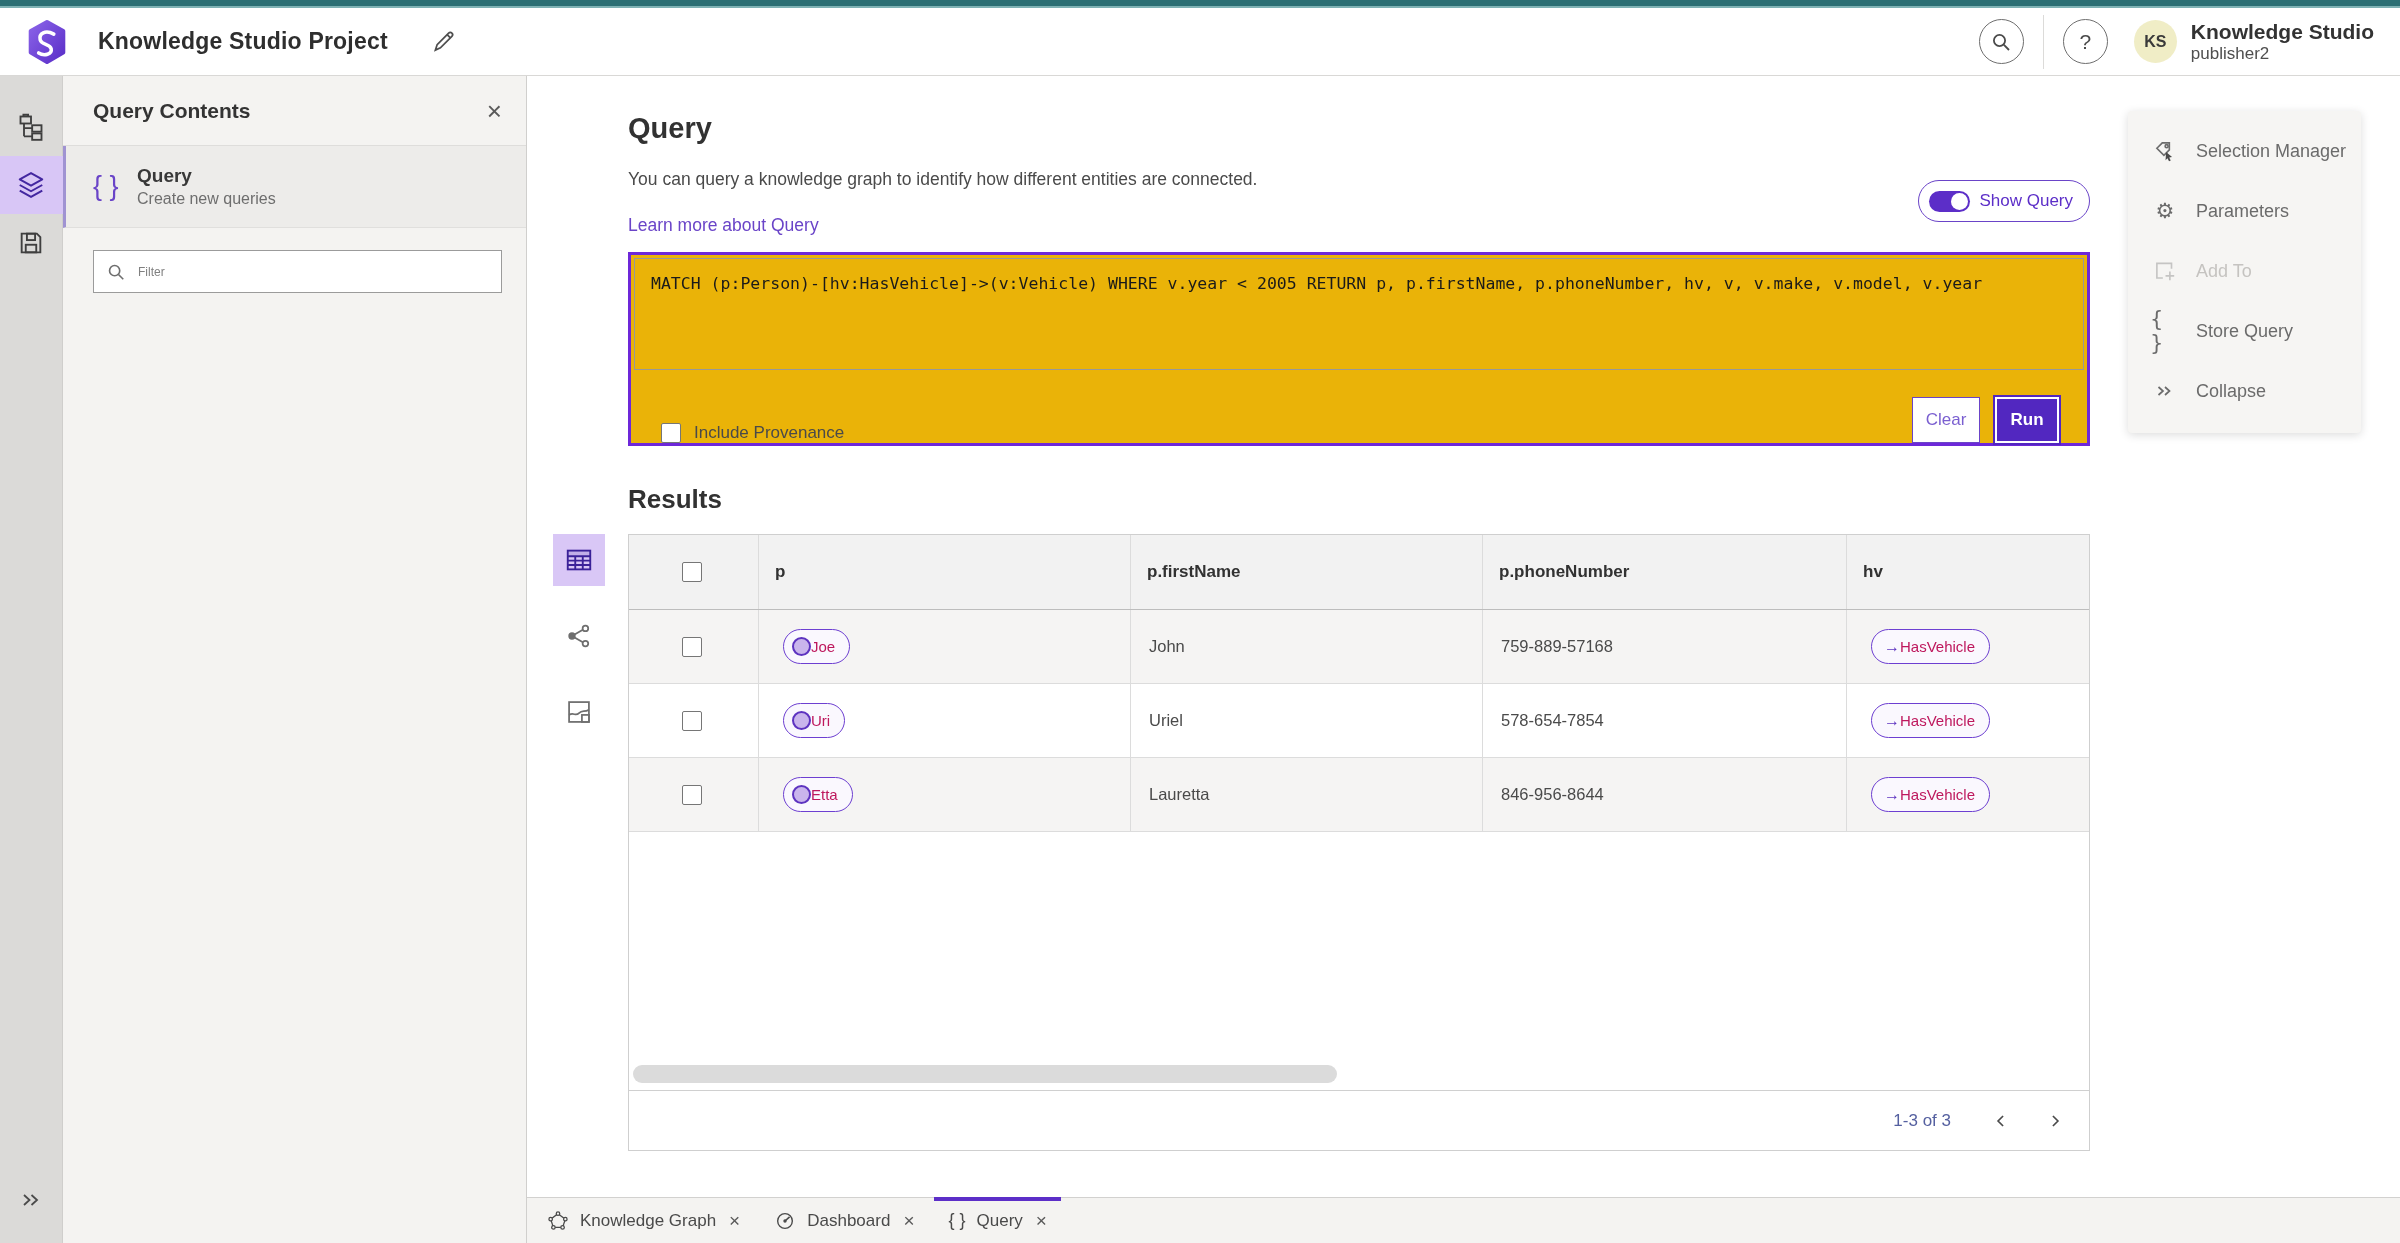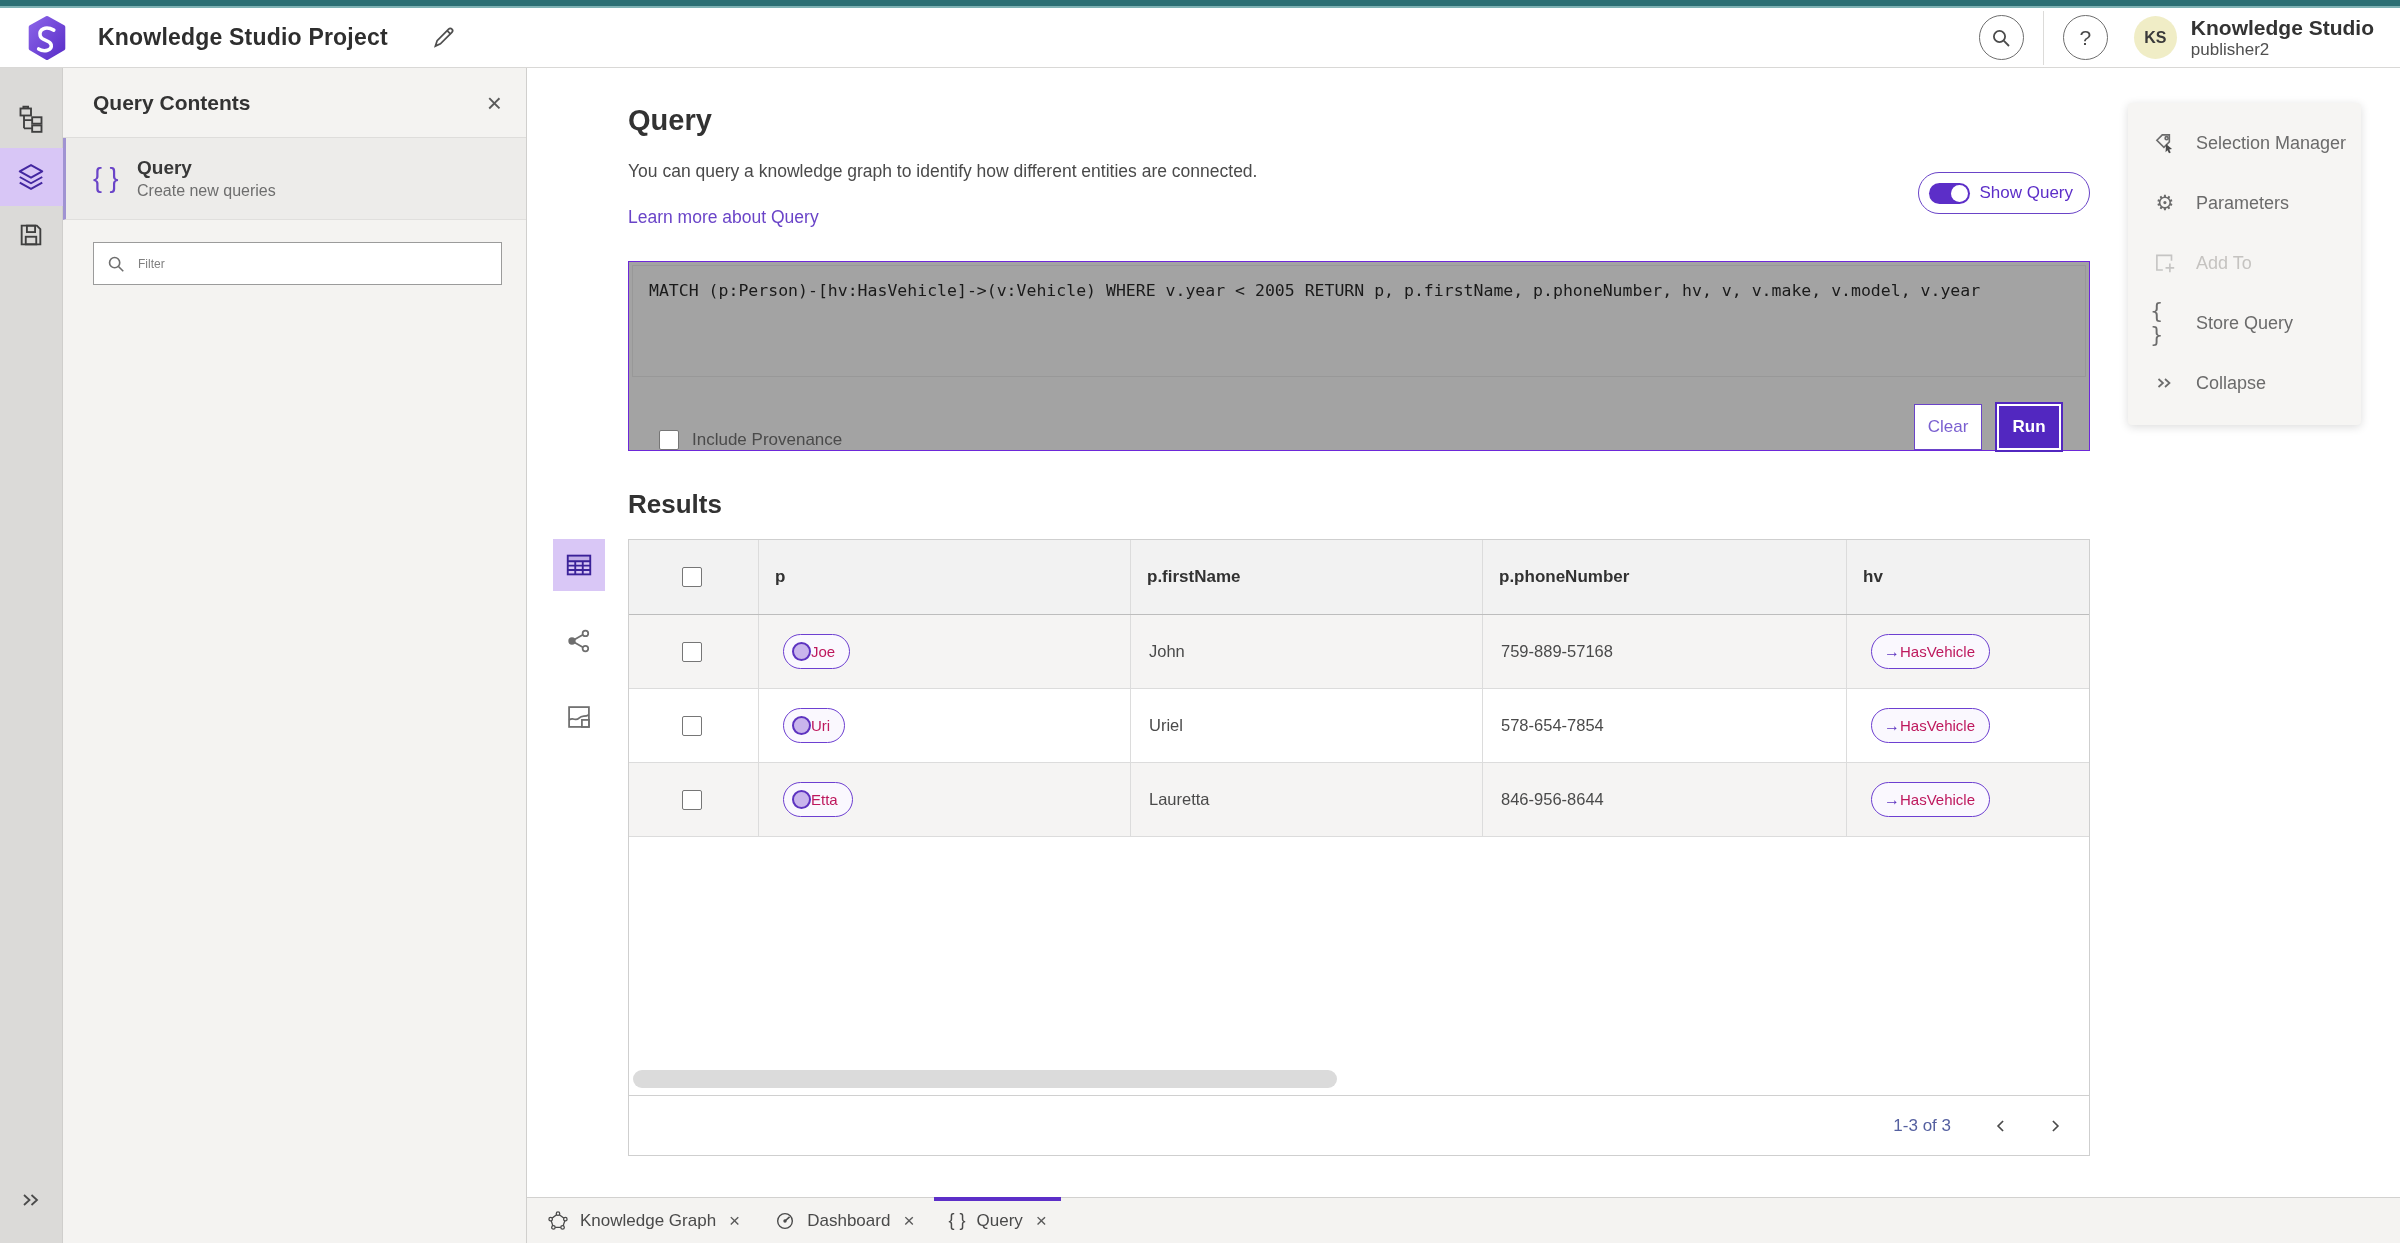--- a/index.html
+++ b/index.html
@@ -4,21 +4,21 @@
 <style>
   * { margin:0; padding:0; box-sizing:border-box; }
   html,body { width:2400px; height:1243px; overflow:hidden; }
   body { font-family:"Liberation Sans", sans-serif; background:#ffffff; color:#323232; }
   .page { width:2400px; height:1243px; display:flex; flex-direction:column; position:relative; }
 
   
   .teal-strip { height:8px; background:#2c6f74; border-bottom:2px solid #7fb2b4; flex:0 0 auto; }
 
   
-  .topbar { height:60px; background:#fff; border-bottom:1px solid #d9d8d6; display:flex; align-items:center; padding:12px 20px; flex:0 0 auto; }
+  .topbar { height:68px; background:#fff; border-bottom:1px solid #d9d8d6; display:flex; align-items:center; padding:12px 20px; flex:0 0 auto; }
   .logo { width:46px; height:46px; margin-left:4px; }
   .app-title { font-size:23px; font-weight:600; color:#2e2e2e; margin-left:28px; letter-spacing:.2px; }
   .edit-btn { background:none; border:none; margin-left:42px; cursor:pointer; display:flex; align-items:center; }
   .topbar-spacer { flex:1; }
   .circle-btn { width:45px; height:45px; border-radius:50%; border:1.5px solid #6e6e6e; background:#fff; display:flex; align-items:center; justify-content:center; cursor:pointer; color:#4a4a4a; font-size:21px; }
   .topbar-divider { width:1px; height:54px; background:#dcdbd9; margin:0 19px; }
   .avatar { width:43px; height:43px; border-radius:50%; background:#f0edc6; display:flex; align-items:center; justify-content:center; font-size:16px; font-weight:600; color:#3a3a3a; margin-left:26px; cursor:pointer; }
   .user-block { margin-left:14px; margin-right:6px; line-height:1.1; }
   .user-app { font-size:21px; font-weight:600; color:#333; }
   .user-name { font-size:17px; color:#4f4f4f; margin-top:2px; }
@@ -57,21 +57,21 @@
   .content { width:1462px; margin-left:101px; position:relative; }
   .h1 { font-size:29px; font-weight:700; color:#323232; padding-top:36px; }
   .desc { font-size:17.5px; color:#4a4a4a; margin-top:24px; }
   .learn-link { font-size:17.5px; color:#6a44c8; margin-top:25px; display:inline-block; text-decoration:none; cursor:pointer; }
 
   .show-query { position:absolute; top:104px; right:0; height:42px; border:1.5px solid #6a44c8; border-radius:21px; background:#fff; display:flex; align-items:center; padding:0 16px 0 10px; cursor:pointer; }
   .toggle { width:41px; height:21px; background:#5c2ec8; border-radius:11px; position:relative; margin-right:9px; }
   .toggle .knob { position:absolute; top:2px; right:2px; width:17px; height:17px; border-radius:50%; background:#fff; }
   .show-query-label { font-size:17px; color:#5c2ec8; }
 
-  .query-container { margin-top:33px; border:1px solid #6d28d9; background:#a3a3a3; }
+  .query-container { margin-top:16px; border:3px solid #6d28d9; background:#eab308; }
   .query-editor { margin:3px; border:1px solid #989898; height:112px; position:relative; padding:12px 16px; font-family:"DejaVu Sans Mono", monospace; font-size:16.5px; color:#1a1a1a; line-height:1.55; white-space:pre-wrap; overflow:hidden; }
   .resize-handle { position:absolute; right:3px; bottom:3px; }
   .query-controls { height:70px; display:flex; align-items:flex-end; padding:0 28px 0 30px; }
   .checkbox { width:20px; height:20px; border:1px solid #767676; background:#fff; border-radius:2px; display:inline-block; flex:0 0 auto; cursor:pointer; }
   .chk-label { font-size:17px; color:#4a4a4a; margin-left:13px; }
   .controls-spacer { flex:1; }
   .btn-clear { width:68px; height:46px; background:#fff; border:1px solid #6a44c8; color:#7a5fd0; font-size:17px; font-family:"Liberation Sans",sans-serif; cursor:pointer; margin-right:15px; }
   .btn-run { width:64px; height:46px; background:#5227c0; border:2px solid #fff; outline:2px solid #5227c0; color:#fff; font-size:17px; font-weight:600; font-family:"Liberation Sans",sans-serif; cursor:pointer; }
 
   .h2 { font-size:26px; font-weight:700; color:#323232; margin-top:38px; }

